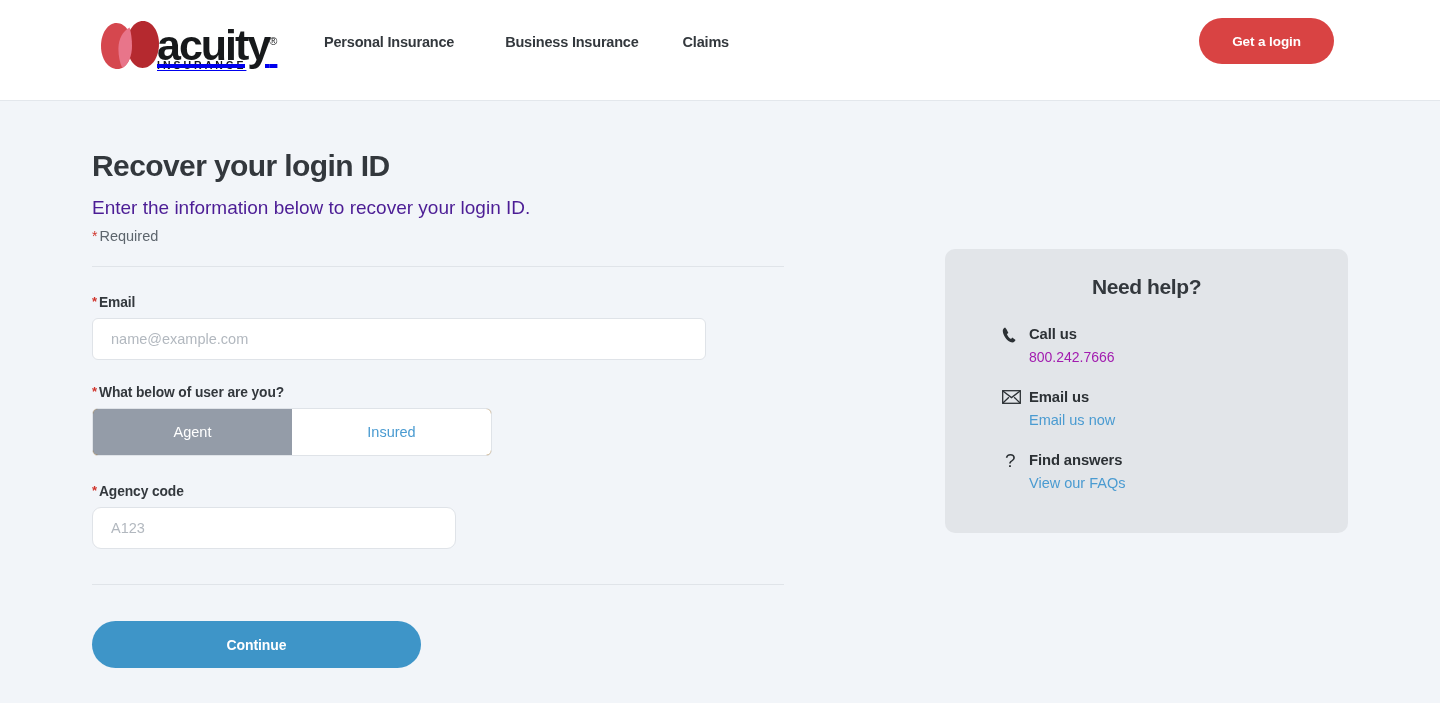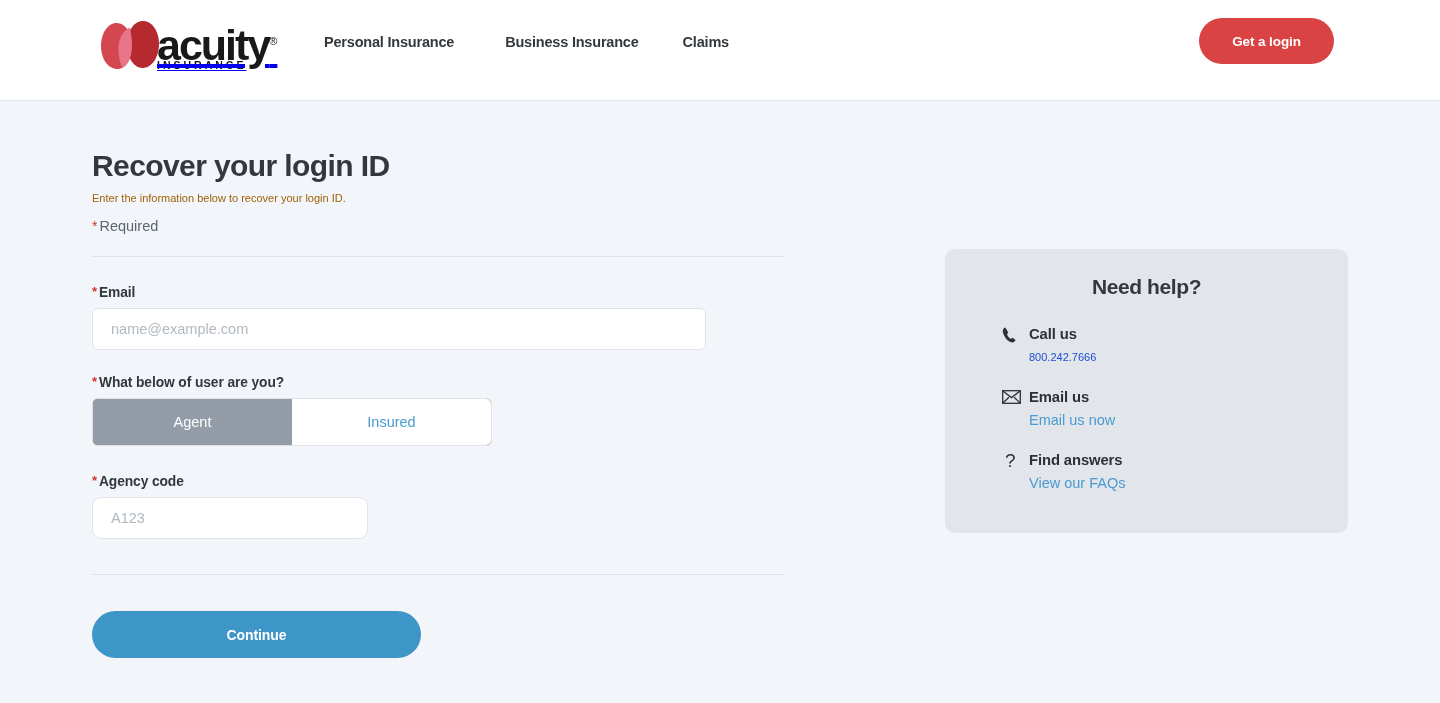--- a/index.html
+++ b/index.html
@@ -124,23 +124,23 @@
 
   .page-title {
     font-size: 30px;
     font-weight: bold;
     color: #33383d;
     letter-spacing: -0.6px;
     line-height: 36px;
   }
 
   .page-subtitle {
-    font-size: 11px;
-    color: #a16207;
-    margin-top: 4px;
+    font-size: 19px;
+    color: #4c1d95;
+    margin-top: 14px;
     line-height: 20px;
   }
 
   .required-note {
     font-size: 14.5px;
     color: #5d656d;
     margin-top: 9px;
     line-height: 18px;
   }
 
@@ -181,21 +181,21 @@
     border-radius: 6px;
     padding: 12px 18px;
     font-size: 14.5px;
     font-family: "Liberation Sans", sans-serif;
     color: #33383d;
     outline: none;
   }
   .text-input::placeholder { color: #b2b8bf; }
 
   .input-email { width: 614px; }
-  .input-agency { width: 276px; border-radius: 9px; }
+  .input-agency { width: 364px; border-radius: 9px; }
 
   .field-usertype { margin-top: 25px; }
 
   .segmented {
     display: flex;
     width: 400px;
     height: 48px;
     border: 1px solid #dfe3e8;
     border-radius: 6px;
     overflow: hidden;
@@ -289,22 +289,22 @@
 
   .help-heading {
     font-size: 14.8px;
     font-weight: bold;
     color: #2c3135;
     line-height: 19px;
     letter-spacing: -0.1px;
   }
 
   .help-value {
-    font-size: 11px;
-    color: #1d4ed8;
+    font-size: 14px;
+    color: #a21caf;
     margin-top: 4px;
     line-height: 18px;
   }
 
   .help-link {
     font-size: 14.5px;
     color: #4a9bd1;
     margin-top: 4px;
     line-height: 18px;
     text-decoration: none;

